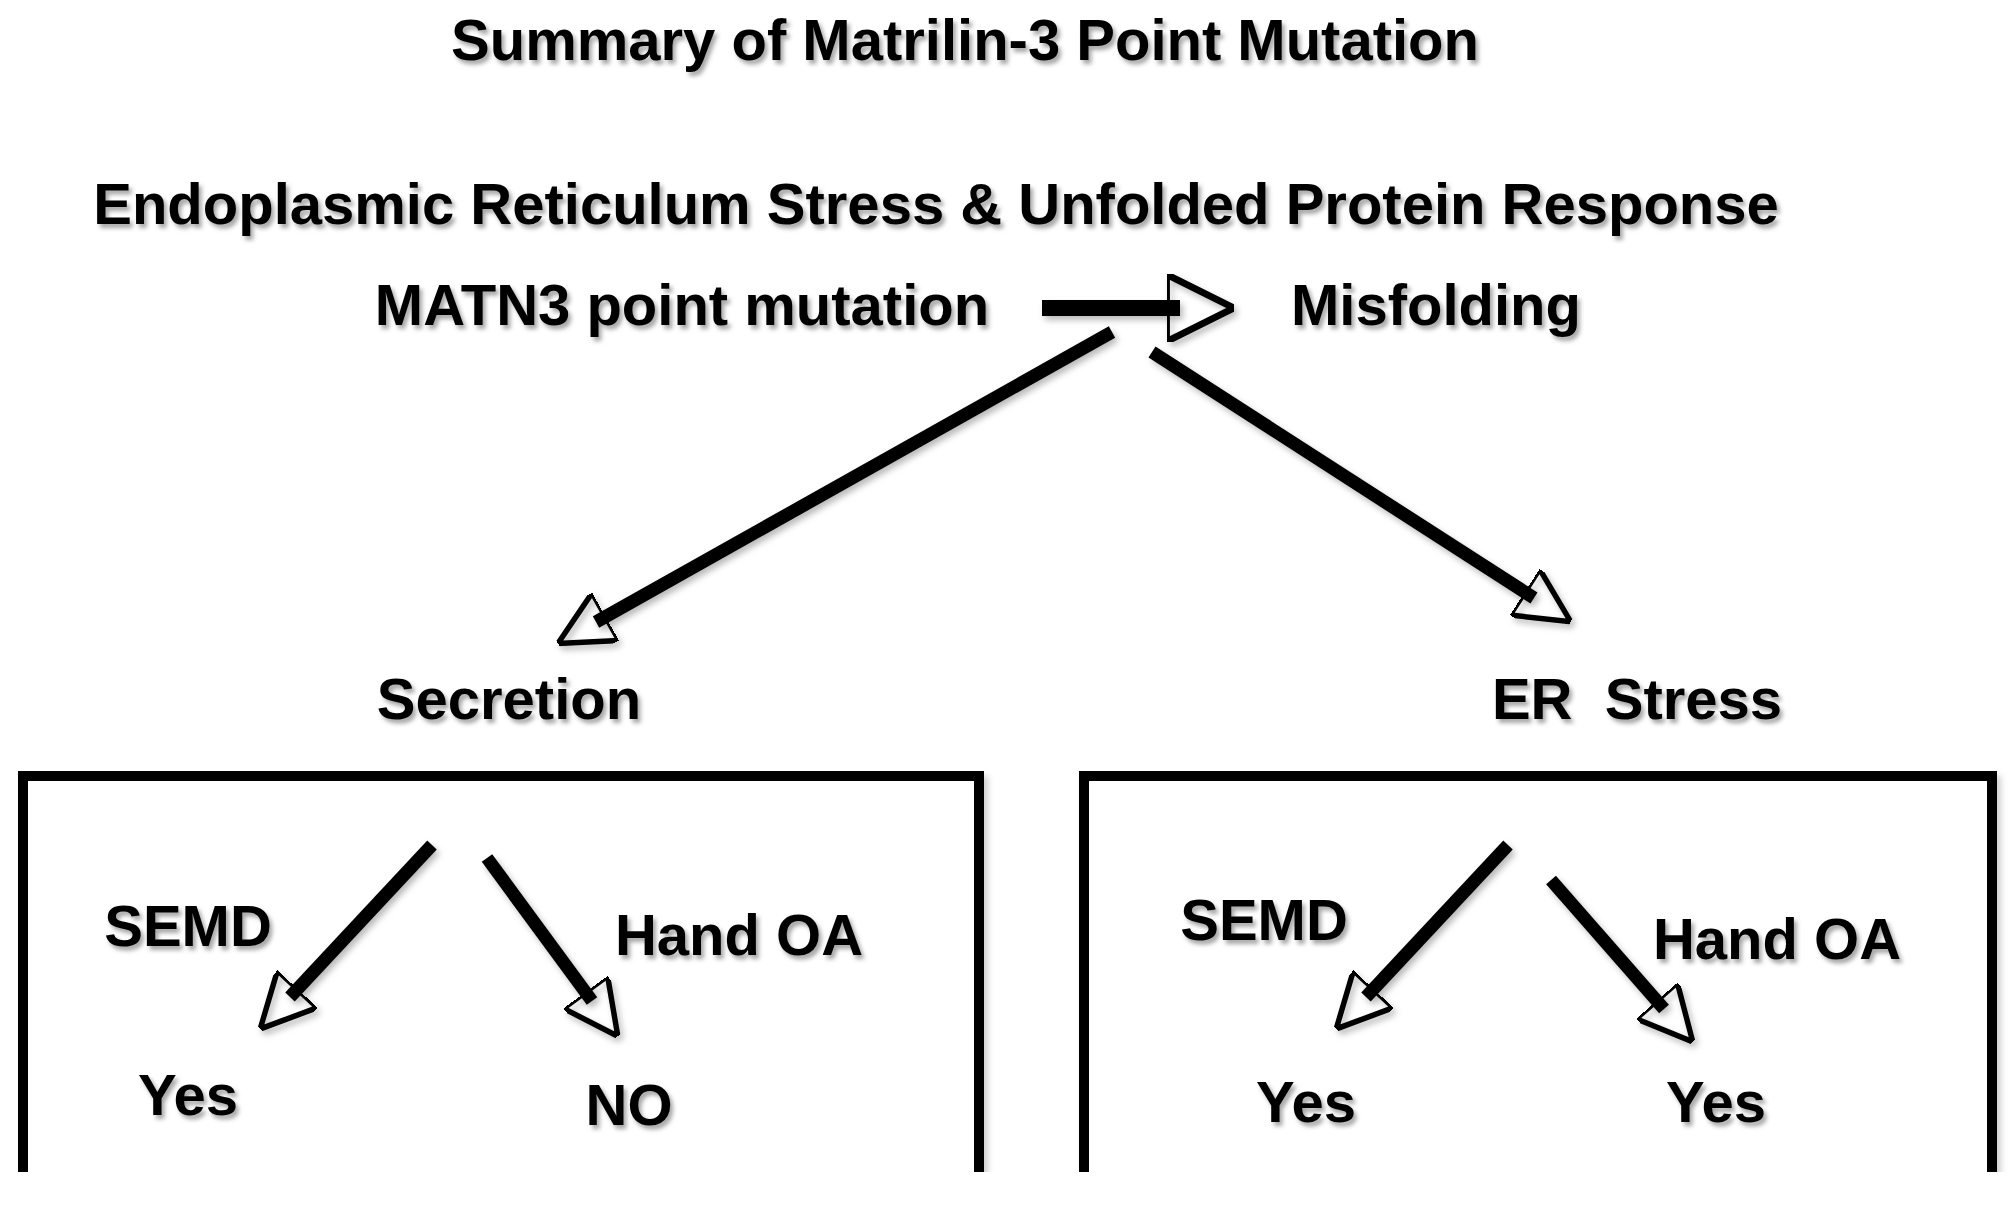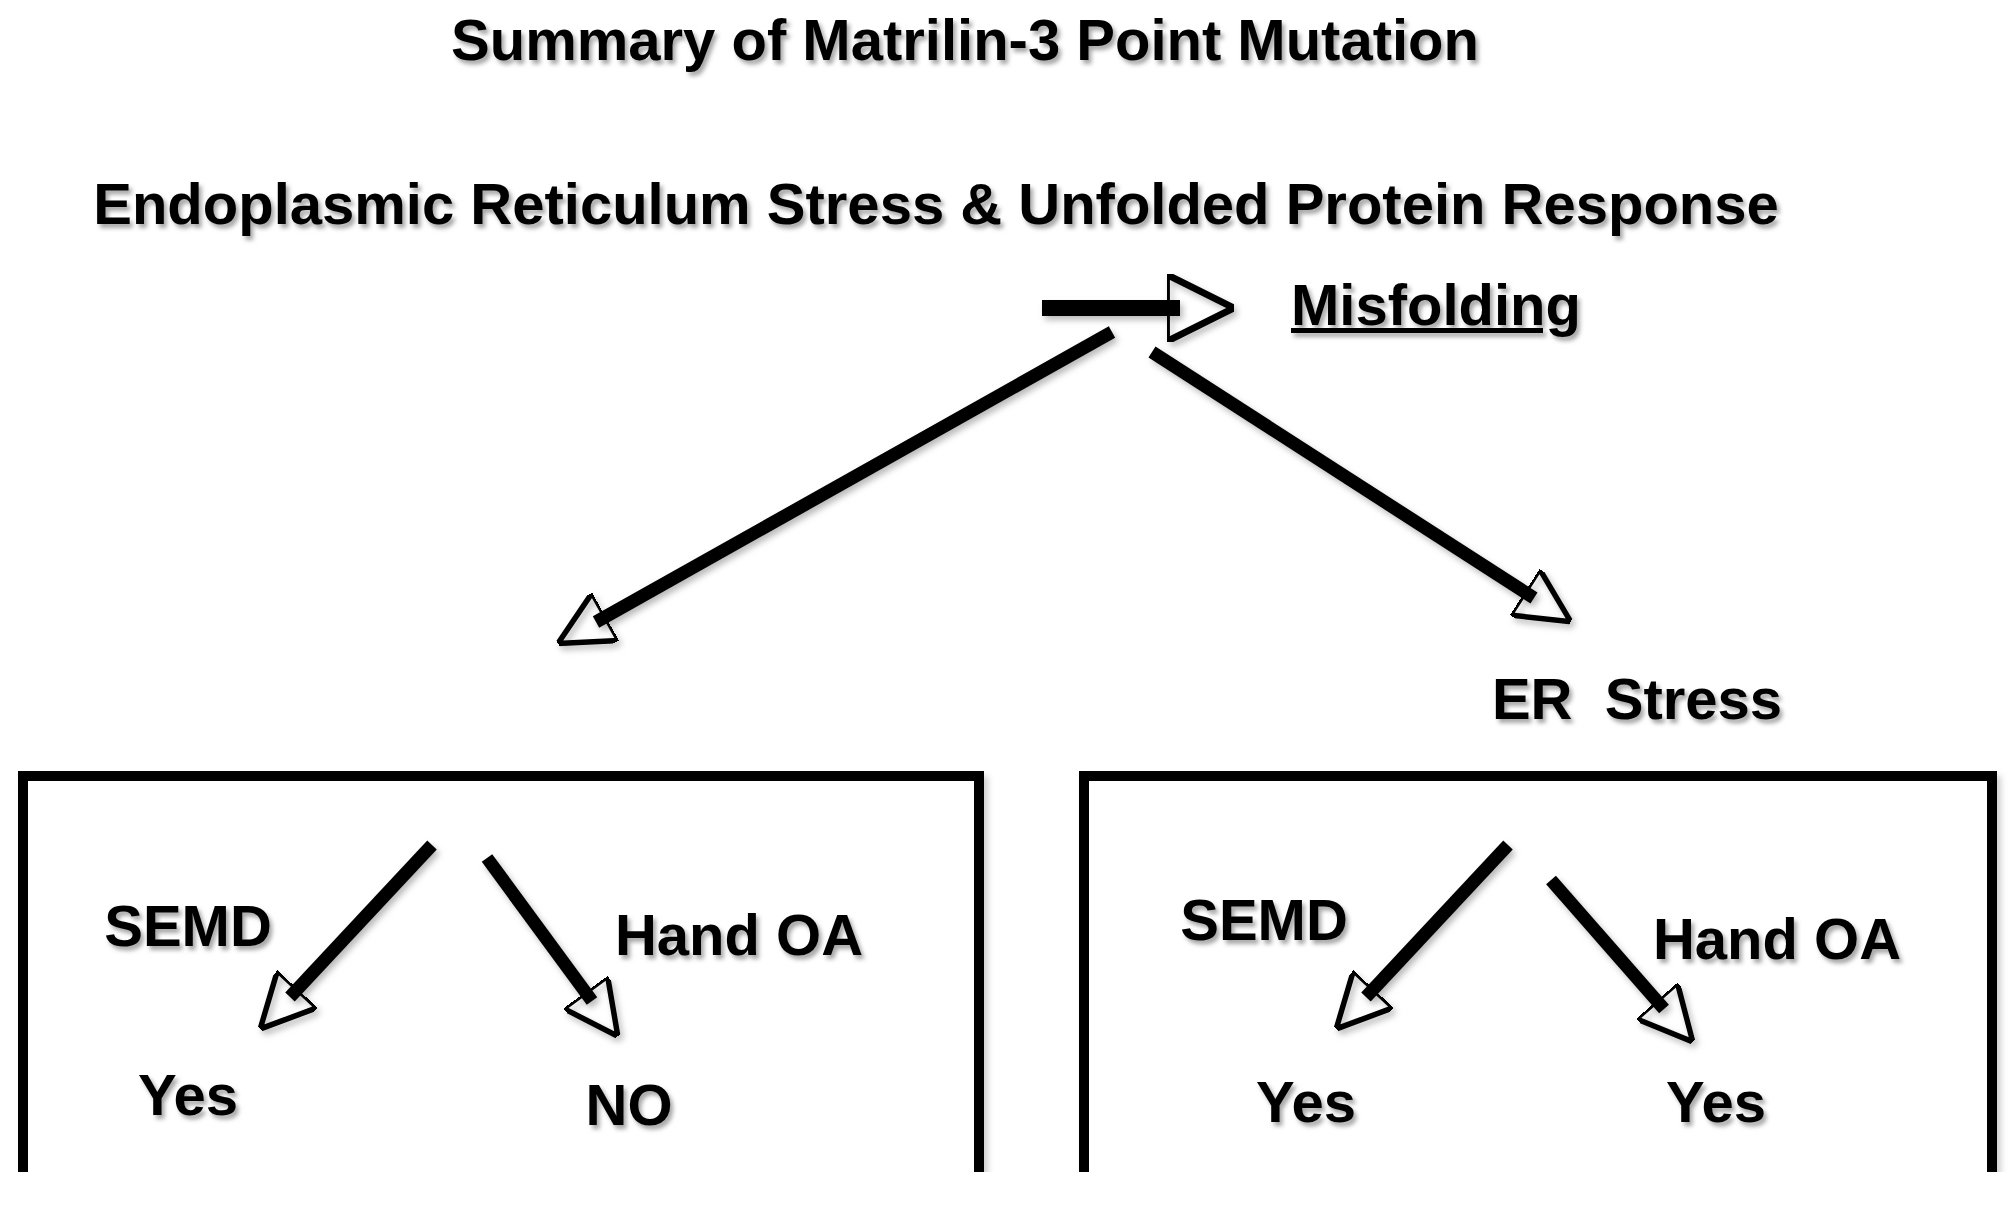--- a/index.html
+++ b/index.html
@@ -49,23 +49,25 @@
 </style>
 </head>
 <body>
 
 <div id="stage">
 
   <div class="label" style="left:965px; top:7px;">Summary of Matrilin-3 Point Mutation</div>
 
   <div class="label" style="left:936px; top:127px;margin-top:44px;">Endoplasmic Reticulum Stress &amp; Unfolded Protein Response</div>
 
+  <div class="label" style="left:682px; top:272px;">MATN3 point mutation</div>
 
-  <div class="label" style="left:1436px; top:272px;text-decoration:underline;">Misfolding</div>
+  <div class="label" style="left:1436px; top:272px;">Misfolding</div>
 
+  <div class="label" style="left:509px; top:666px;">Secretion</div>
 
   <div class="label" style="left:1618px; top:666px;margin-left:19px;">ER  Stress</div>
 
   <div class="panel" id="panel-secretion"></div>
 
   <div class="label" style="left:188px; top:893px;">SEMD</div>
 
   <div class="label" style="left:739px; top:902px;">Hand OA</div>
 
   <div class="label" style="left:188px; top:1062px;">Yes</div>

